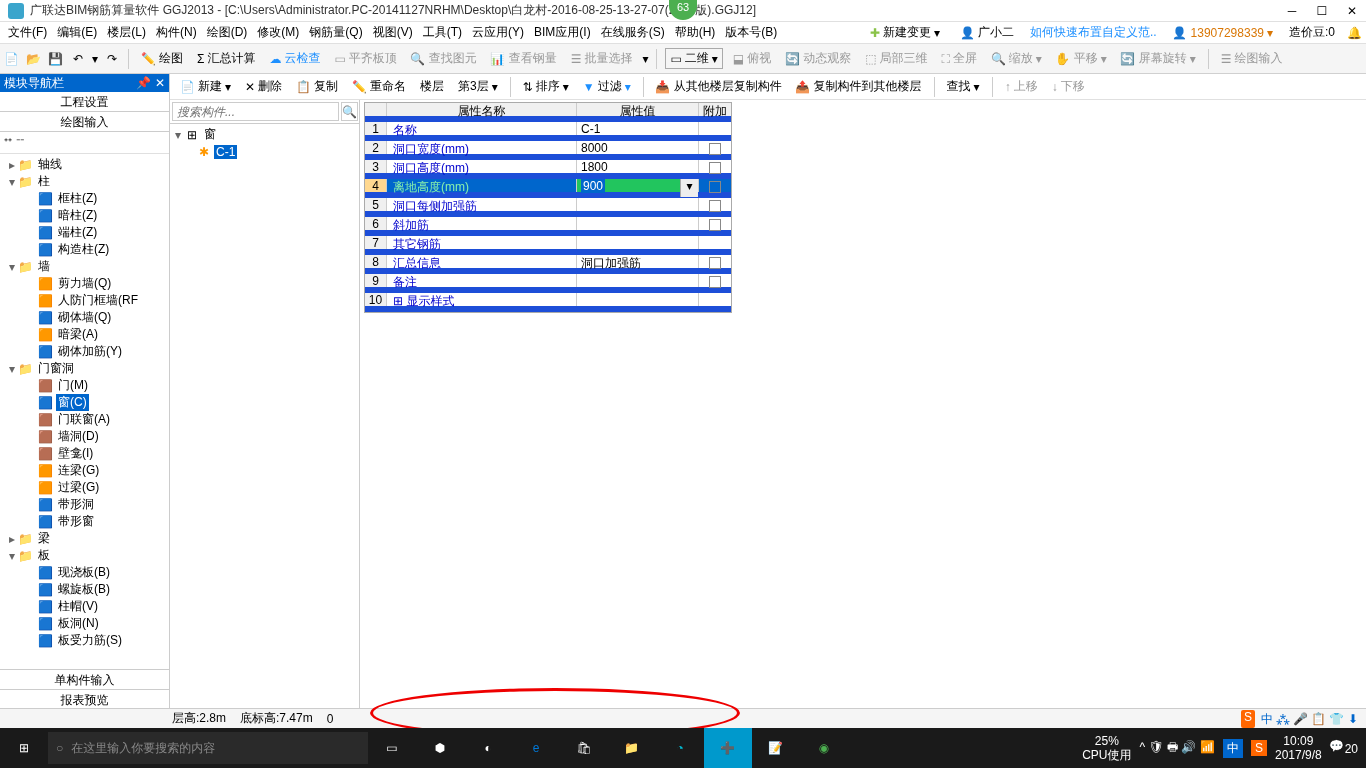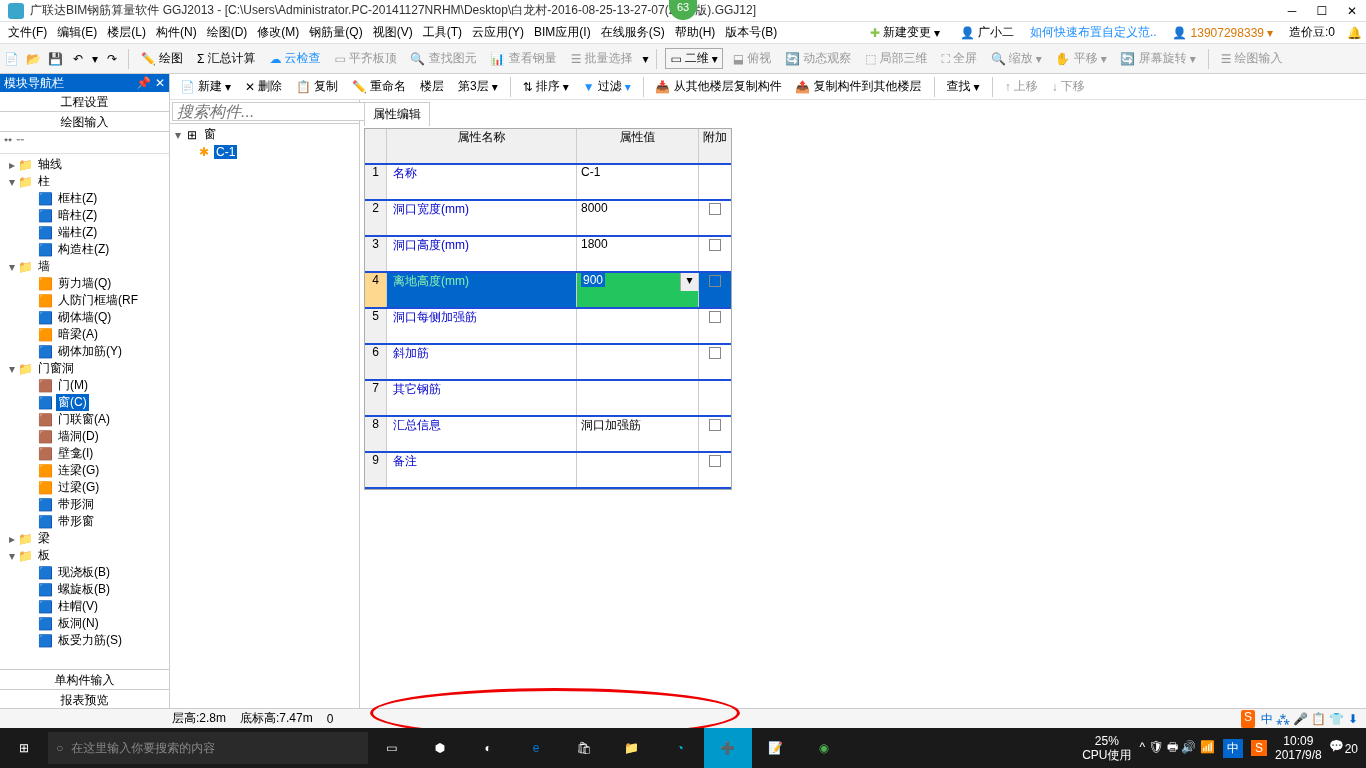--- a/index.html
+++ b/index.html
@@ -29,28 +29,28 @@
 .nav-toolbar{height:22px;display:flex;align-items:center;gap:4px;padding:0 4px;border-bottom:1px solid #e0e0e0}
 .tree{flex:1;overflow:auto;padding:2px}
 .tree-item{display:flex;align-items:center;height:17px;cursor:pointer;white-space:nowrap}
 .tree-toggle{width:12px;text-align:center;color:#666}
 .tree-ico{width:16px;height:14px;margin-right:2px;display:inline-flex;align-items:center;justify-content:center}
 .tree-label{padding:0 2px}
 .tree-label.sel{background:#0066cc;color:#fff}
 .nav-bottom{border-top:1px solid #ccc}
 .mid-panel{width:190px;border-right:1px solid #ccc;display:flex;flex-direction:column}
 .search-row{display:flex;height:24px;border-bottom:1px solid #ccc}
-.search-inp{flex:1;border:1px solid #ccc;padding:0 4px;font-size:16px;font-style:italic;color:#888;margin:2px}
+.search-inp{flex:1;border:1px solid #ccc;padding:0 4px;font-size:12px;font-style:italic;color:#888;margin:2px}
 .search-btn{width:22px;border:1px solid #ccc;margin:2px 2px 2px 0;display:flex;align-items:center;justify-content:center;color:#1e90ff}
 .mid-tree{flex:1;padding:2px}
 .right-panel{flex:1;display:flex;flex-direction:column}
 .right-toolbar{height:26px;display:flex;align-items:center;gap:6px;padding:0 6px;border-bottom:1px solid #e0e0e0;font-size:12px}
 .prop-tab{display:inline-block;padding:3px 8px;border:1px solid #ccc;border-bottom:none;background:#fff;margin-left:4px;margin-top:2px}
 .prop-grid{border:1px solid #aaa;margin:2px 4px;width:368px}
-.prop-row{display:flex;height:36px;border-bottom:2px solid #1d4ed8}
+.prop-row{display:flex;height:19px;border-bottom:6px solid #1d4ed8}
 .prop-hdr{background:#f0f0f0;font-weight:normal;text-align:center}
 .pc-num{width:22px;border-right:1px solid #ccc;text-align:center;background:#f0f0f0}
 .pc-name{width:190px;border-right:1px solid #ccc;padding:0 6px;color:#0000cd}
 .pc-val{width:122px;border-right:1px solid #ccc;padding:0 4px}
 .pc-add{width:32px;text-align:center}
 .prop-row.sel{background:#0066cc;color:#fff}
 .prop-row.sel .pc-name{color:#86efac}
 .prop-row.sel .pc-num{background:#ffd890;color:#000}
 .prop-row.sel .pc-val{background:#22c55e;color:#000;position:relative}
 .dd-btn{position:absolute;right:0;top:0;width:18px;height:18px;background:#eee;border-left:1px solid #aaa;text-align:center}
@@ -340,21 +340,20 @@
               <span class="tree-ico">⊞</span>
               <span class="tree-label">窗</span>
             </div>
           <div class="tree-item" style="padding-left:24px">
               <span class="tree-ico" style="color:#ff9800">✱</span>
               <span class="tree-label sel">C-1</span>
             </div>
         </div>
       </div>
       <div class="right-panel">
-        <div><span class="prop-tab">属性编辑</span></div>
         <div class="prop-grid">
           <div class="prop-row prop-hdr">
             <div class="pc-num"></div>
             <div class="pc-name" style="color:#000;text-align:center">属性名称</div>
             <div class="pc-val val" style="">属性值</div>
             <div class="pc-add">附加</div>
           </div>
           <div id="prop-rows">
               <div class="prop-row">
                 <div class="pc-num">1</div>
@@ -402,20 +401,26 @@
                 <div class="pc-num">8</div>
                 <div class="pc-name">汇总信息</div>
                 <div class="pc-val">洞口加强筋</div>
                 <div class="pc-add"><span class="chk"></span></div>
               </div>
               <div class="prop-row">
                 <div class="pc-num">9</div>
                 <div class="pc-name">备注</div>
                 <div class="pc-val"></div>
                 <div class="pc-add"><span class="chk"></span></div>
+              </div>
+              <div class="prop-row">
+                <div class="pc-num">10</div>
+                <div class="pc-name">⊞ 显示样式</div>
+                <div class="pc-val"></div>
+                <div class="pc-add"></div>
               </div>
             </div>
         </div>
       </div>
     </div>
   </div>
 </div>
 
 <div class="statusbar">
   <span style="width:150px"></span>

